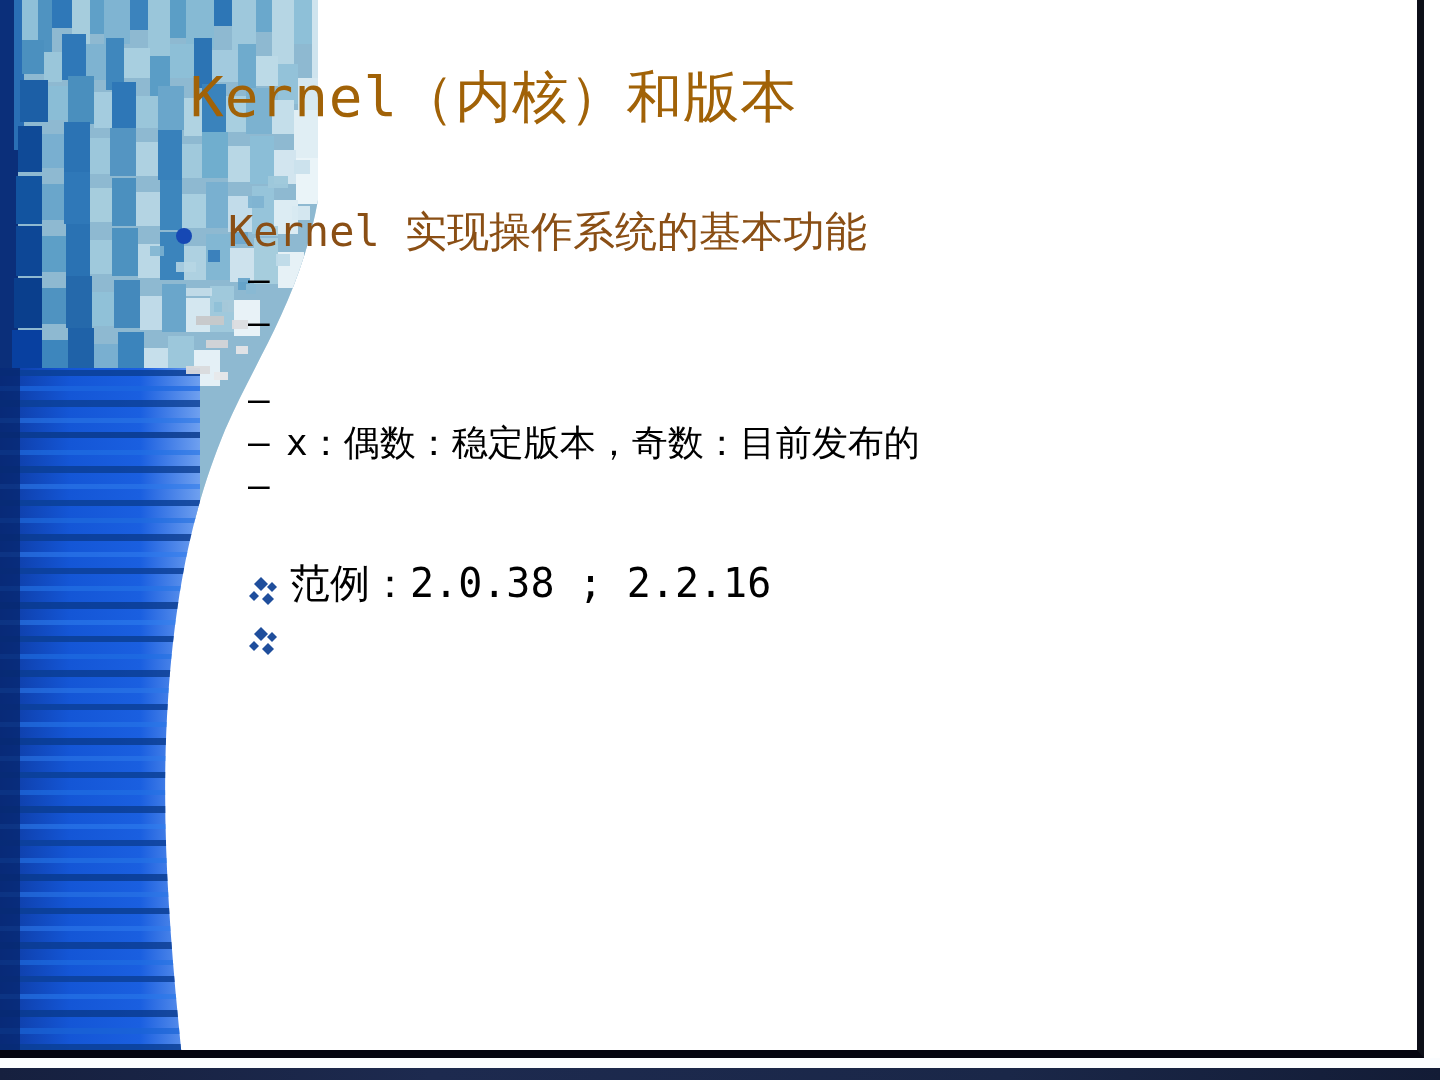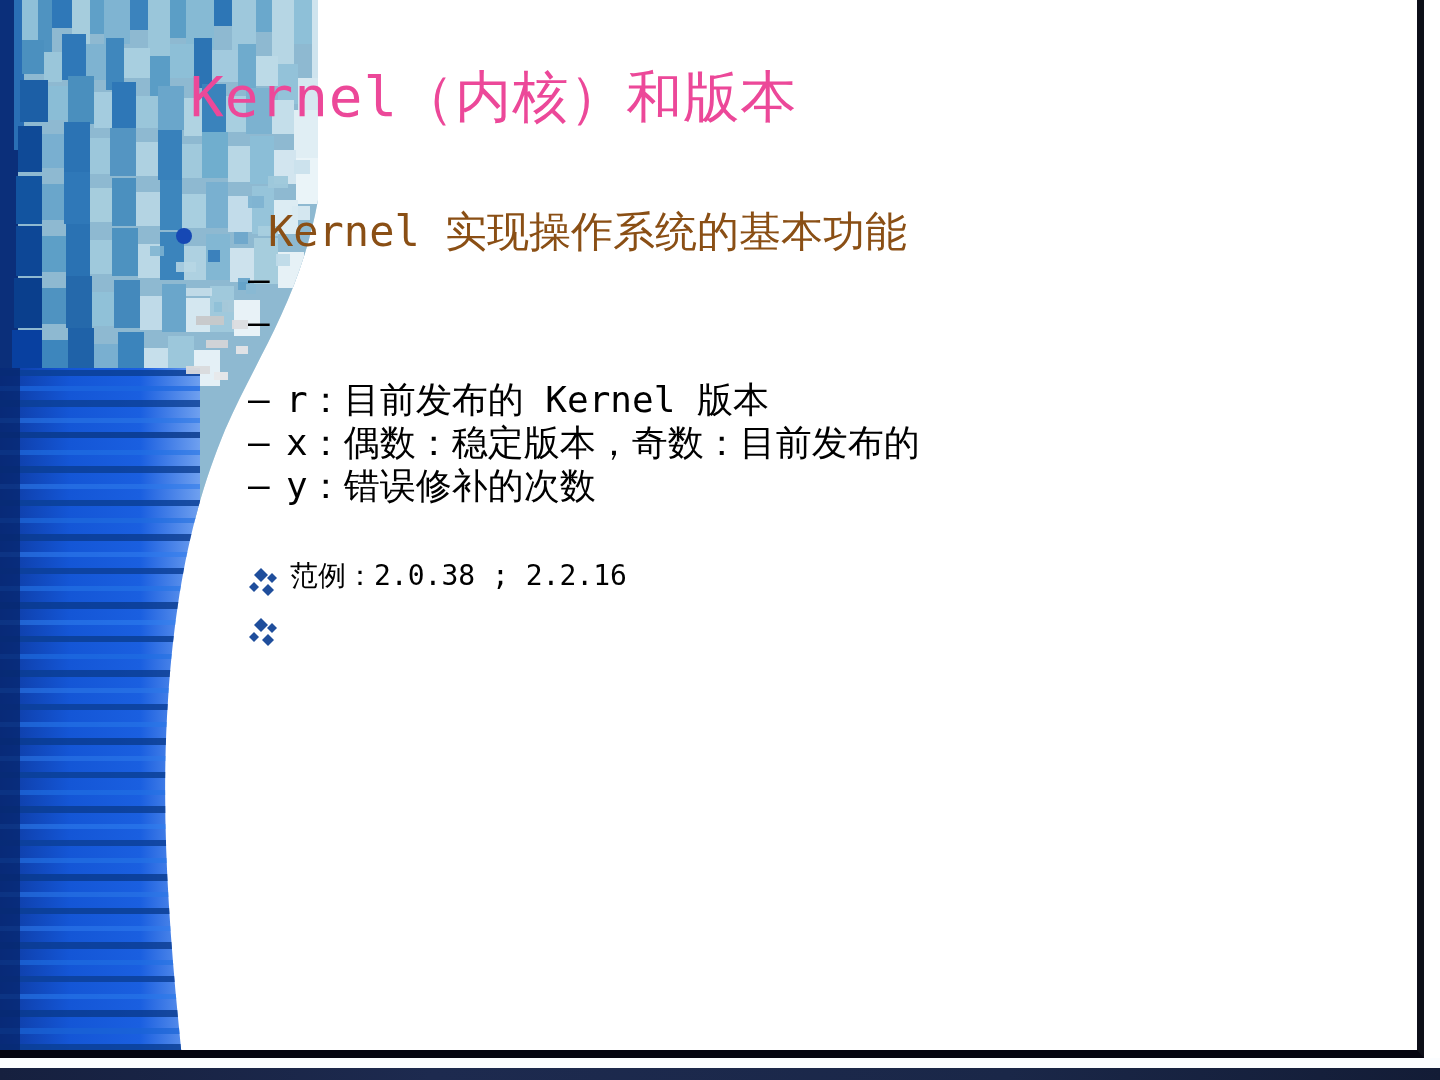--- a/index.html
+++ b/index.html
@@ -63,21 +63,21 @@
   }
   .deco-svg { display: block; }
 
   
   .slide-title {
     position: absolute;
     left: 190px;
     top: 68px;
     font-size: 56px;
     line-height: 1.05;
-    color: #ec4899;
+    color: #a16207;
     letter-spacing: 1px;
     white-space: nowrap;
     font-family: "DejaVu Sans Mono", "Liberation Mono", monospace;
     text-align: center;
   }
 
   
   .content {
     position: absolute;
     left: 0;
@@ -89,21 +89,20 @@
   .lvl1 {
     position: relative;
     display: flex;
     align-items: flex-start;
     color: #8a4f15;
     font-size: 42px;
     line-height: 1.12;
     margin-left: 176px;
     margin-bottom: 4px;
     font-family: "DejaVu Sans Mono", "Liberation Mono", monospace;
-    gap: 40px;
   }
   .lvl1 .bullet-dot {
     flex: 0 0 auto;
     width: 16px;
     height: 16px;
     border-radius: 50%;
     background: #1648b4;
     margin-top: 20px;
     margin-right: 36px;
   }
@@ -132,21 +131,21 @@
     max-width: 1118px;
     word-break: break-all;
   }
   .lvl2.nowrap .lvl2-text { white-space: nowrap; max-width: none; }
 
   .lvl3 {
     position: relative;
     display: flex;
     align-items: flex-start;
     color: #000000;
-    font-size: 28px;
+    font-size: 40px;
     line-height: 1.16;
     margin-left: 248px;
     margin-bottom: 2px;
     font-family: "DejaVu Sans Mono", "Liberation Mono", monospace;
   }
   .lvl3 .bullet-diamond {
     flex: 0 0 auto;
     width: 34px;
     height: 40px;
     margin-right: 8px;
@@ -391,31 +390,29 @@
 
       <div class="lvl2 nowrap">
         <span class="bullet-dash">–</span>
       </div>
 
       <div class="spacer-sm"></div>
 
 
       <div class="lvl2 nowrap">
         <span class="bullet-dash">–</span>
-        <span class="lvl2-text">r：目前发布的 Kernel 版本</span>
       </div>
 
       <div class="lvl2 nowrap">
         <span class="bullet-dash">–</span>
         <span class="lvl2-text">x：偶数：稳定版本，奇数：目前发布的</span>
       </div>
 
       <div class="lvl2 nowrap">
         <span class="bullet-dash">–</span>
-        <span class="lvl2-text">y：错误修补的次数</span>
       </div>
 
       <div class="spacer-md"></div>
 
       <div class="lvl3">
         <span class="bullet-diamond">
           <svg width="34" height="28" viewBox="0 0 34 28" xmlns="http://www.w3.org/2000/svg">
             <g fill="#1f4e9c">
               <polygon points="13,0 20,7 13,14 6,7"></polygon>
               <polygon points="24,5 29,10 24,15 19,10"></polygon>

